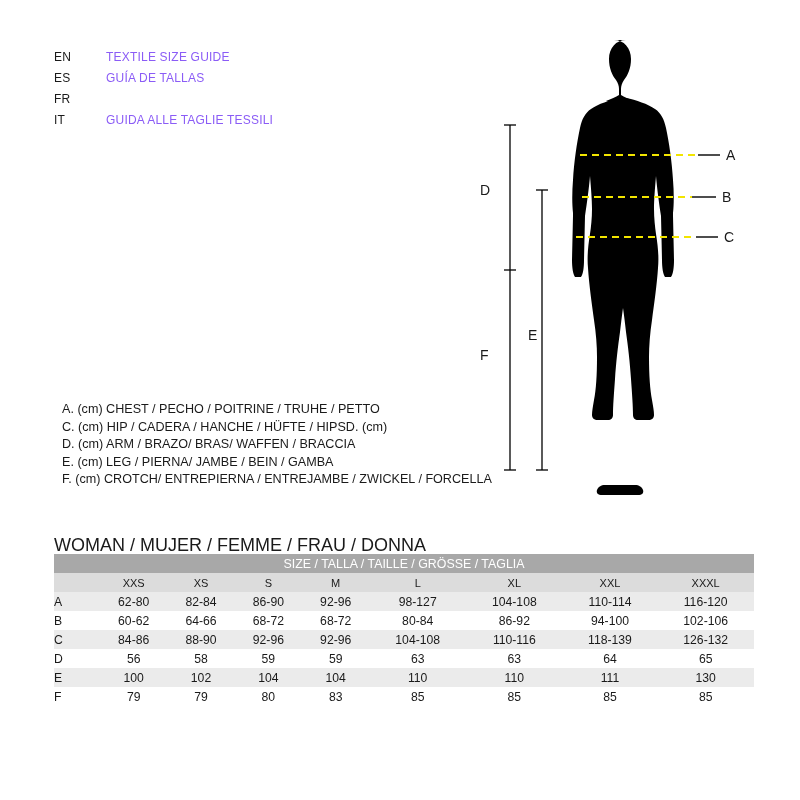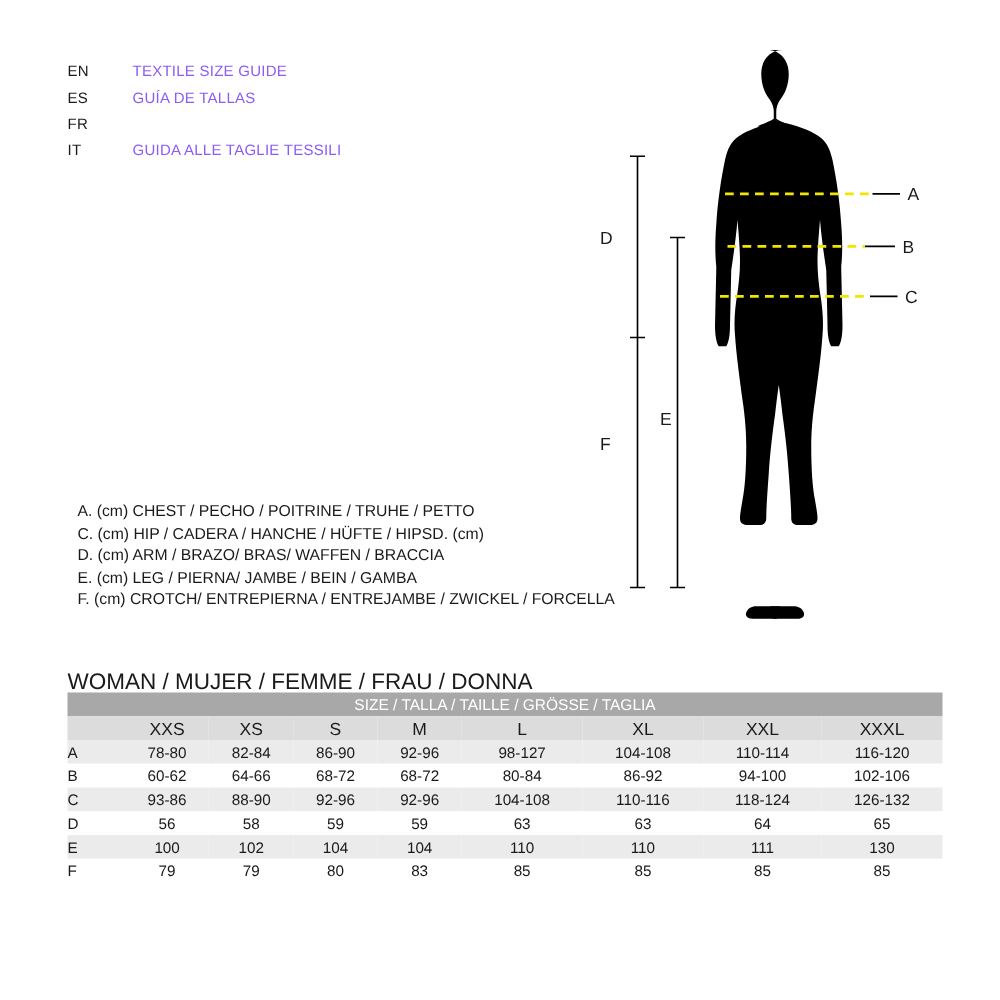--- a/index.html
+++ b/index.html
@@ -96,21 +96,21 @@
     color: #ffffff;
     text-align: left;
     padding-left: 6px;
     height: 20px;
     font-size: 12.4px;
   }
   .row-head td {
     background: #dcdcdc;
     color: #1a1a1a;
     height: 20px;
-    font-size: 14px;
+    font-size: 11px;
   }
   .row-odd td { background: #ebebeb; }
   .row-even td { background: #ffffff; }
   .col-label {
     text-align: left !important;
     padding-left: 6px;
     width: 46px;
   }
 </style>
 </head>
@@ -243,21 +243,21 @@
           <td>S</td>
           <td>M</td>
           <td>L</td>
           <td>XL</td>
           <td>XXL</td>
           <td>XXXL</td>
         </tr>
 
         <tr class="row-odd">
           <td class="col-label">A</td>
-          <td>78-80</td>
+          <td>62-80</td>
           <td>82-84</td>
           <td>86-90</td>
           <td>92-96</td>
           <td>98-127</td>
           <td>104-108</td>
           <td>110-114</td>
           <td>116-120</td>
         </tr>
 
         <tr class="row-even">
@@ -267,27 +267,27 @@
           <td>68-72</td>
           <td>68-72</td>
           <td>80-84</td>
           <td>86-92</td>
           <td>94-100</td>
           <td>102-106</td>
         </tr>
 
         <tr class="row-odd">
           <td class="col-label">C</td>
-          <td>93-86</td>
+          <td>84-86</td>
           <td>88-90</td>
           <td>92-96</td>
           <td>92-96</td>
           <td>104-108</td>
           <td>110-116</td>
-          <td>118-124</td>
+          <td>118-139</td>
           <td>126-132</td>
         </tr>
 
         <tr class="row-even">
           <td class="col-label">D</td>
           <td>56</td>
           <td>58</td>
           <td>59</td>
           <td>59</td>
           <td>63</td>

